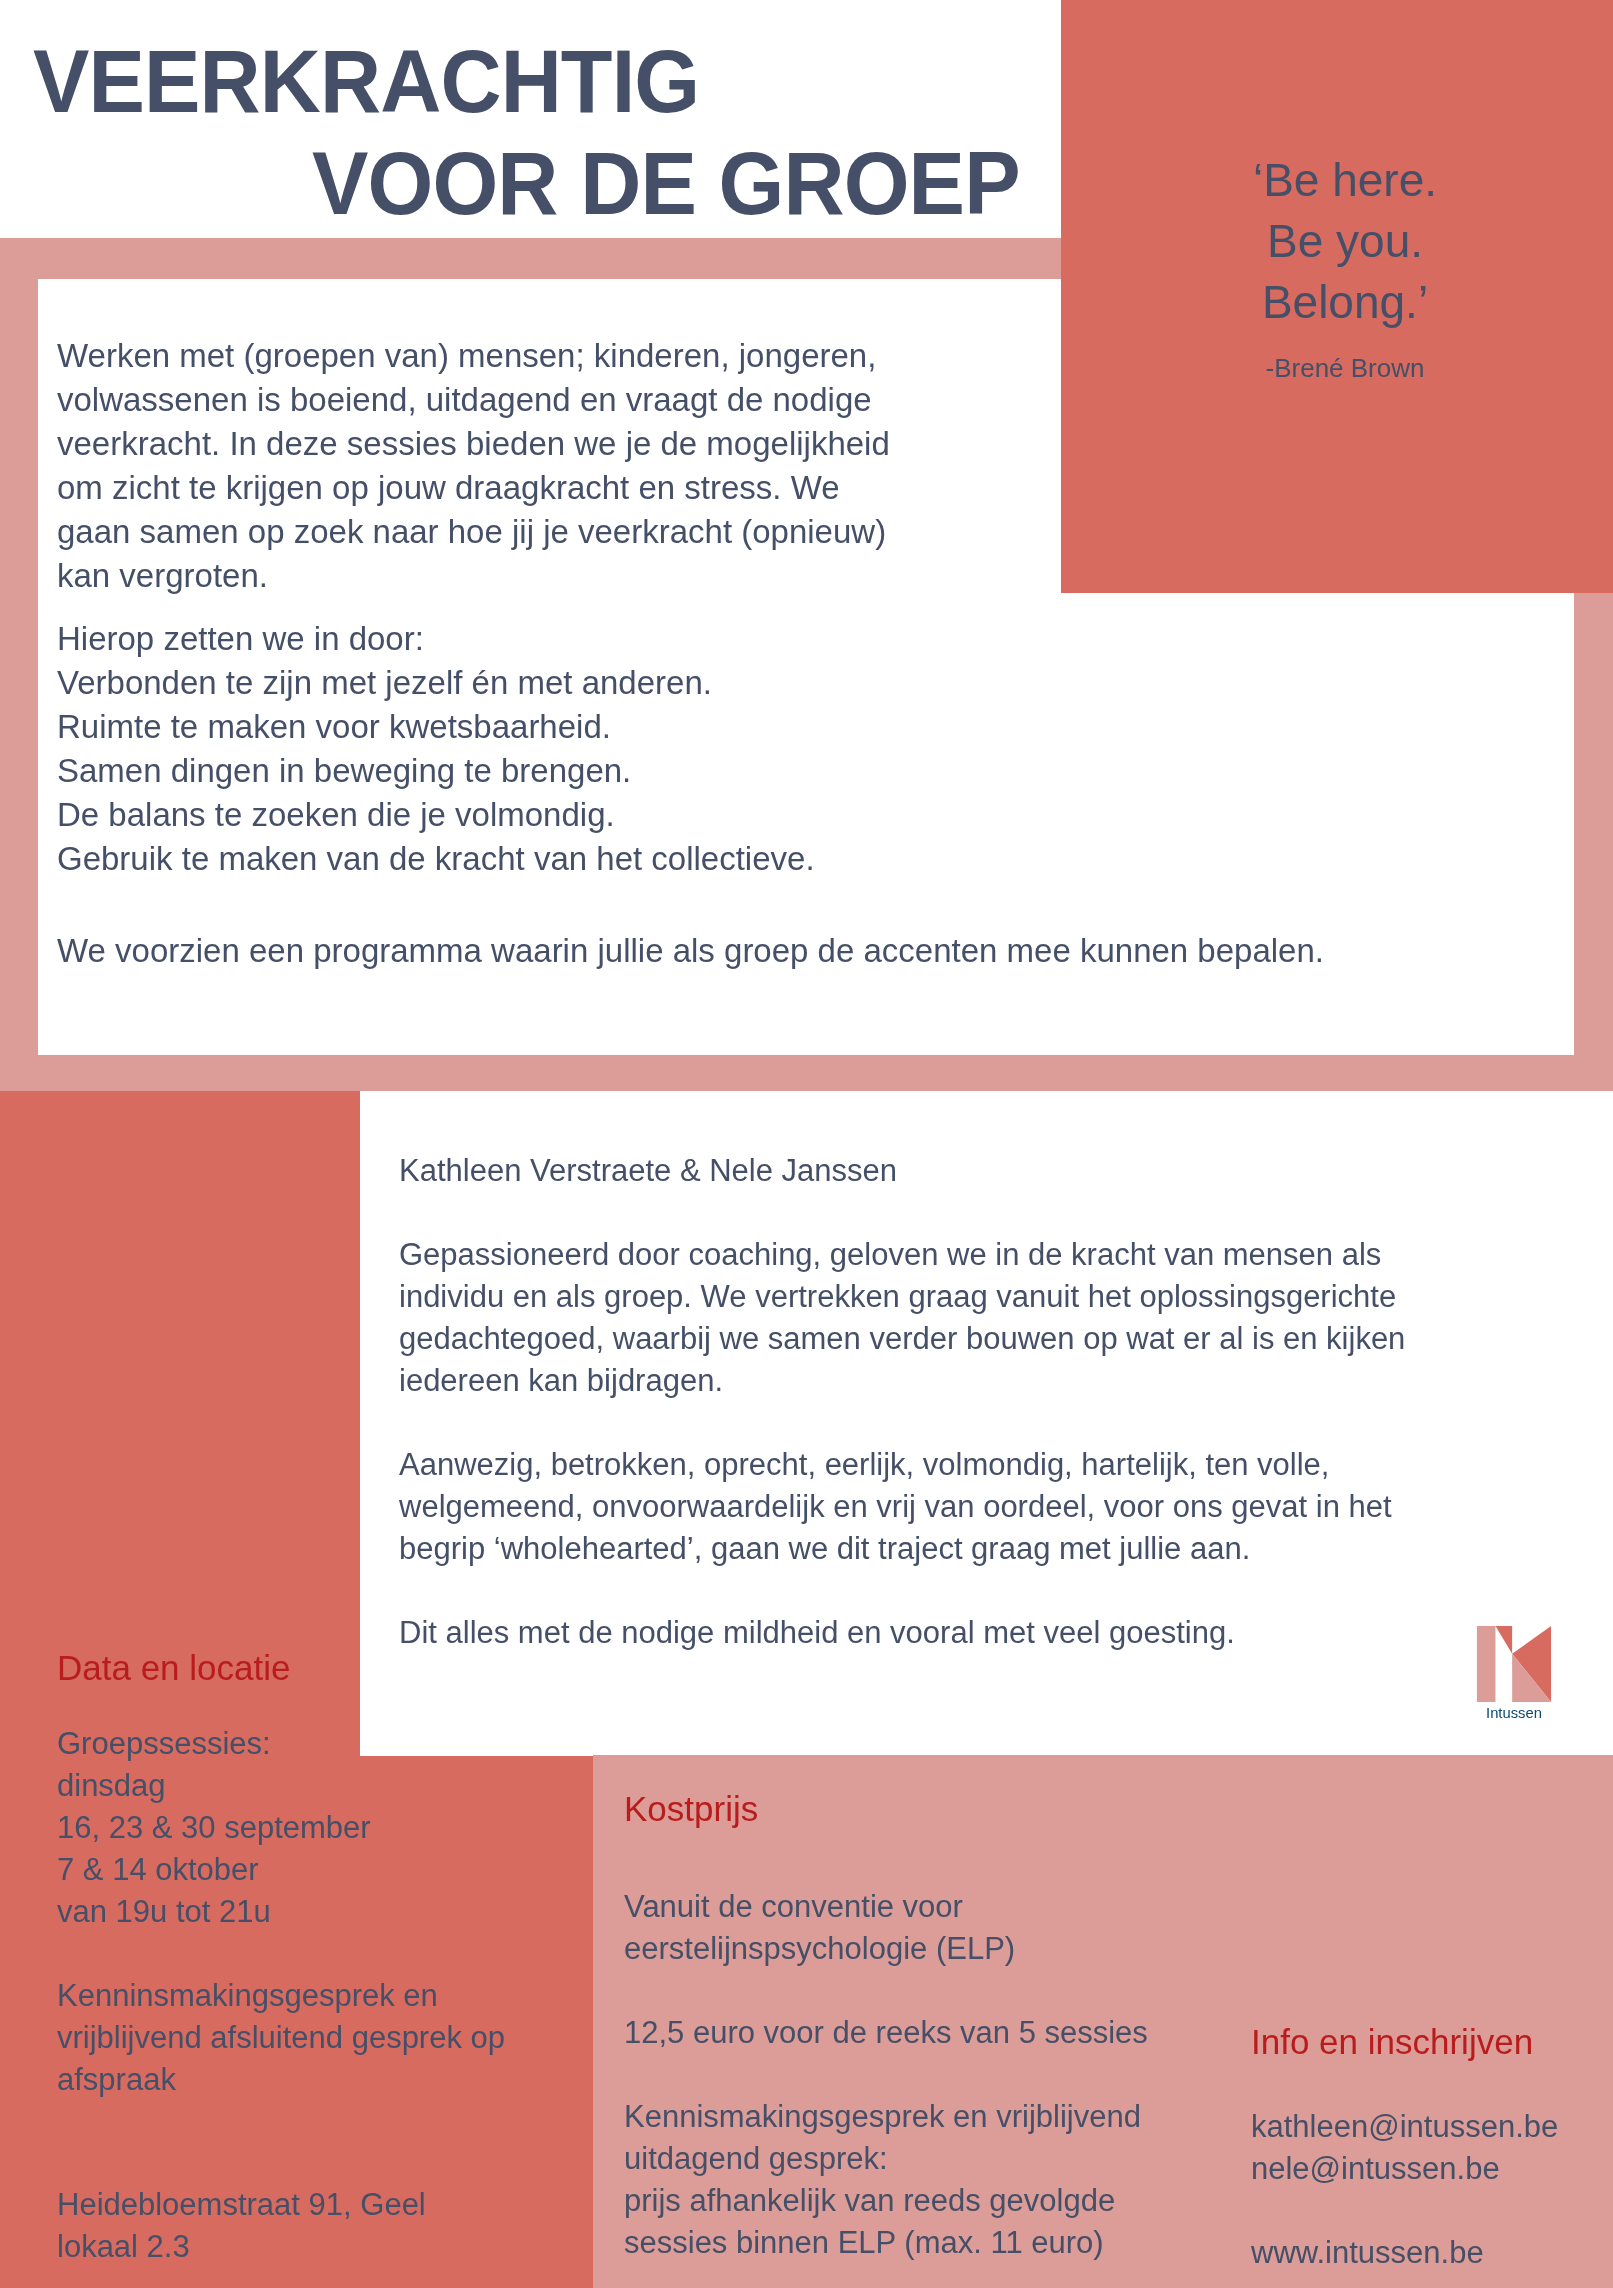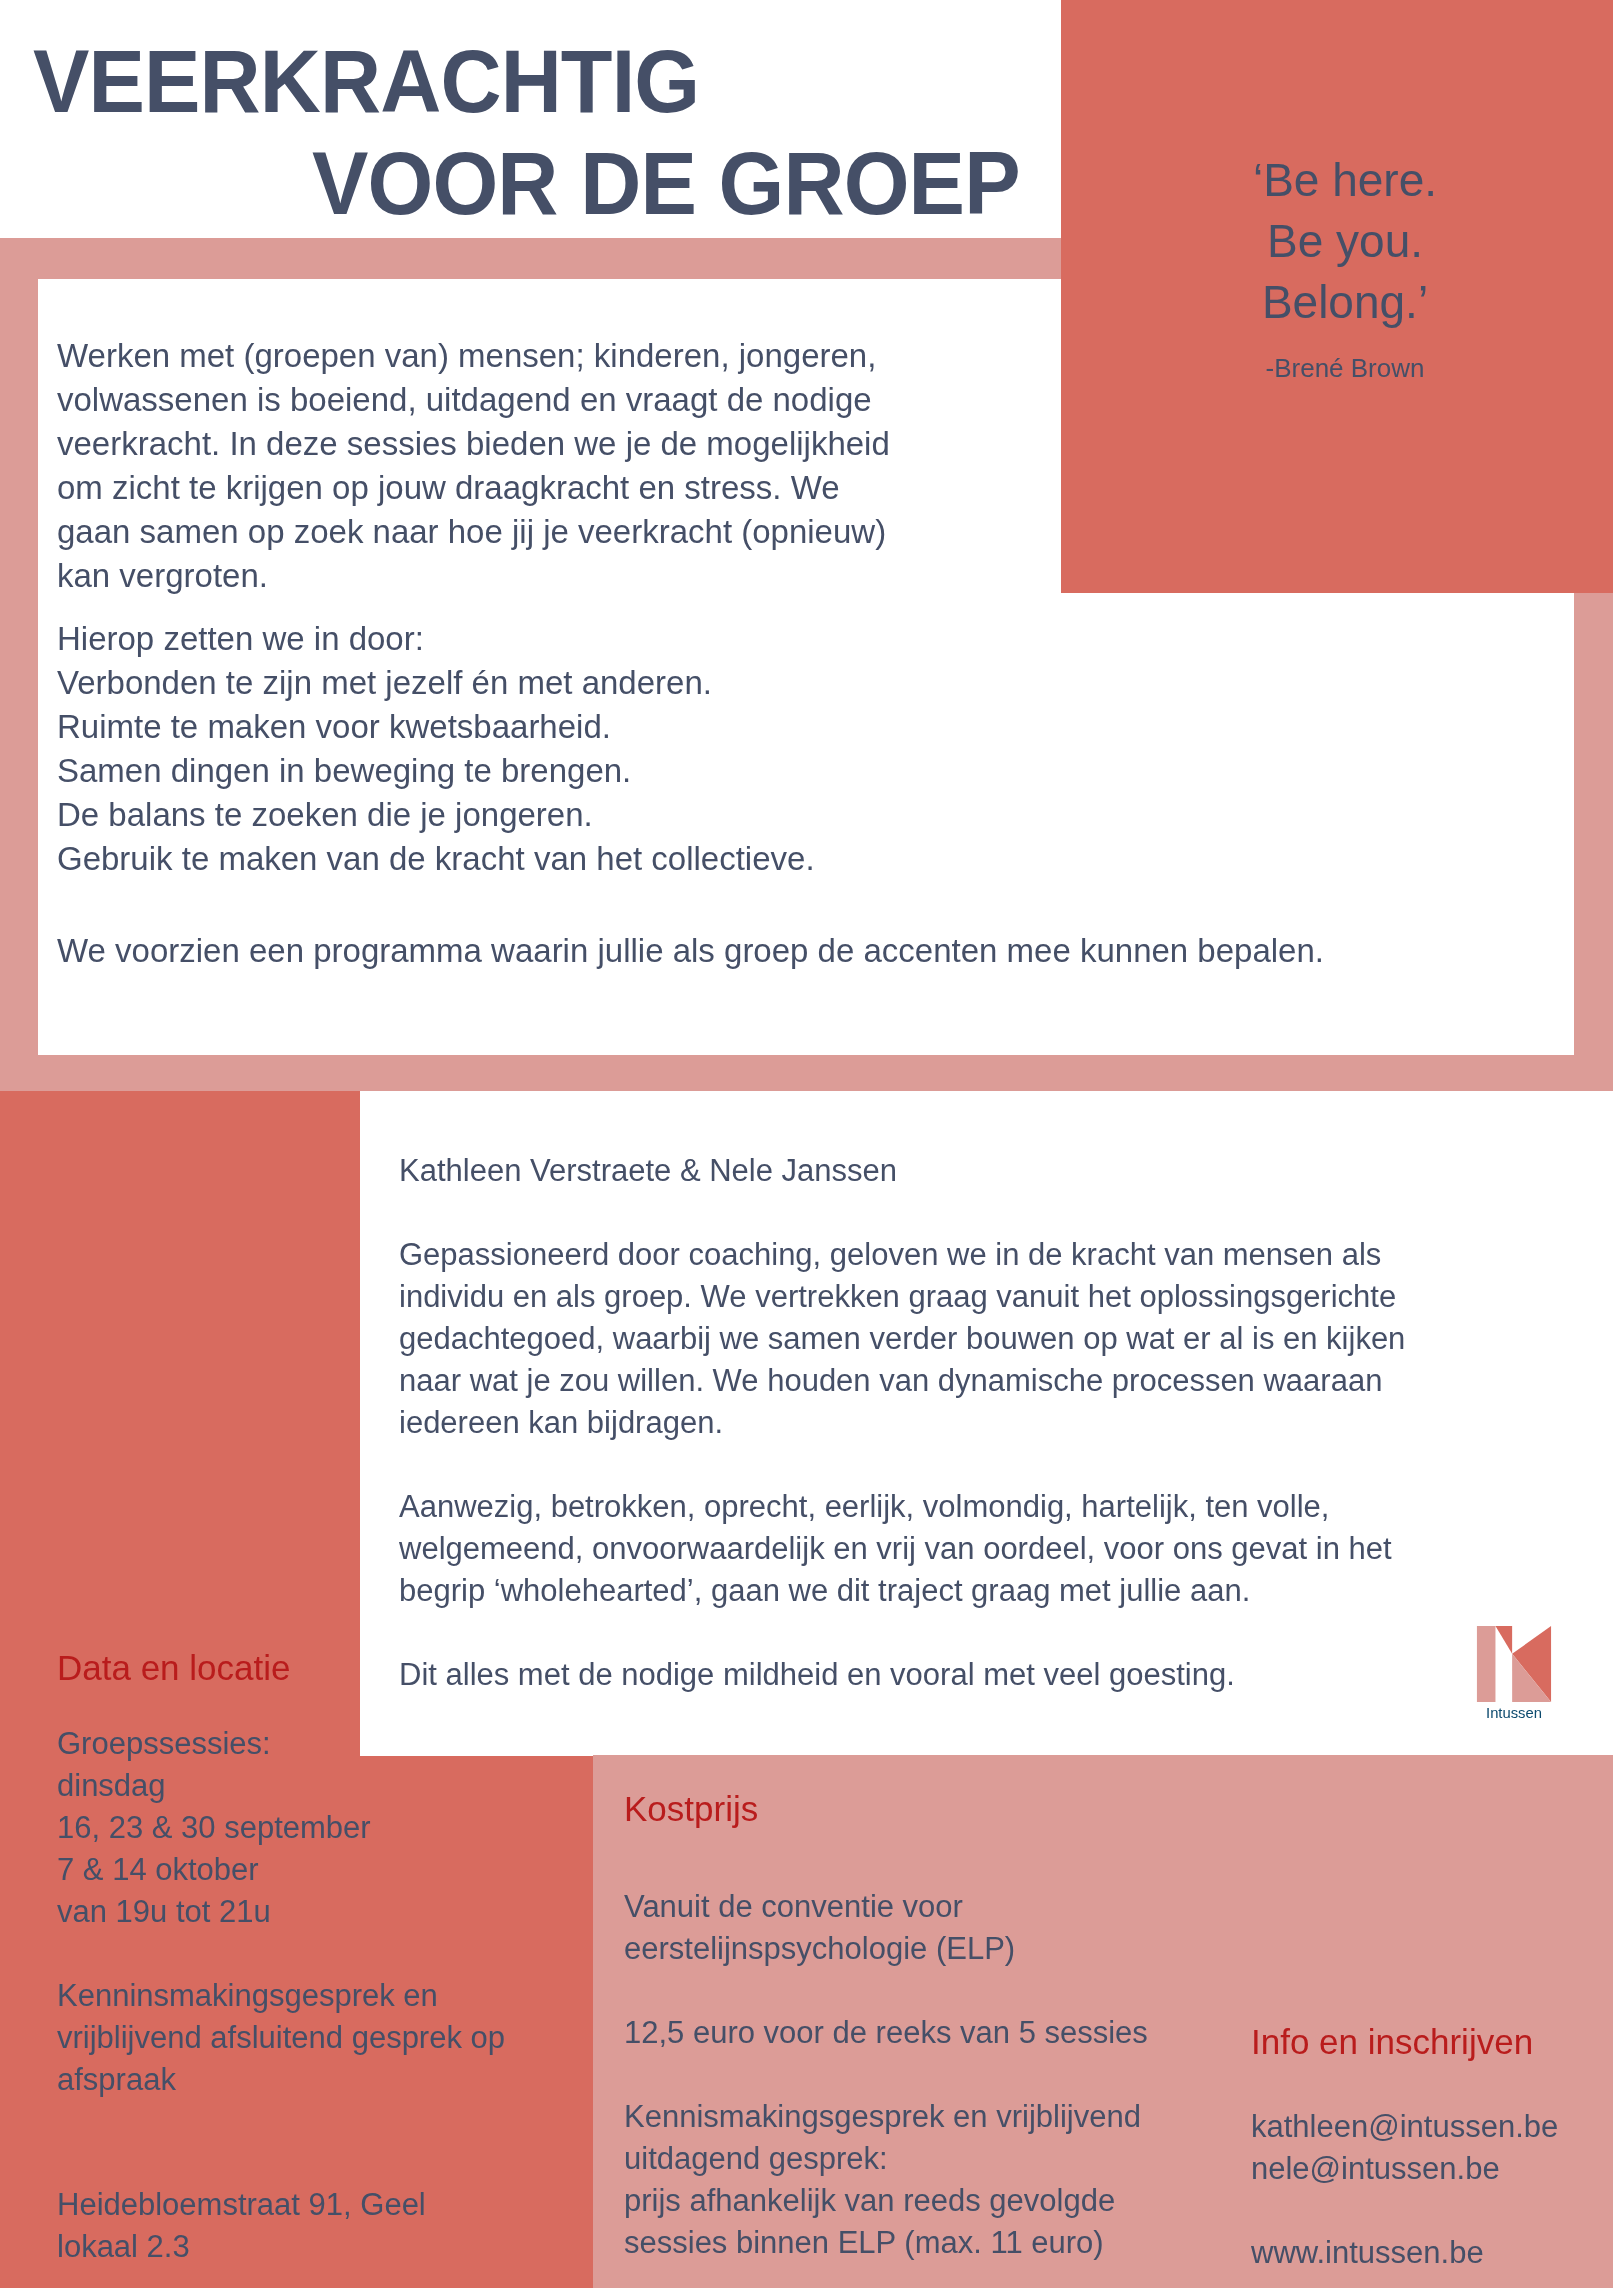--- a/index.html
+++ b/index.html
@@ -49,33 +49,32 @@
   <span class="line">volwassenen is boeiend, uitdagend en vraagt de nodige</span>
   <span class="line">veerkracht. In deze sessies bieden we je de mogelijkheid</span>
   <span class="line">om zicht te krijgen op jouw draagkracht en stress. We</span>
   <span class="line">gaan samen op zoek naar hoe jij je veerkracht (opnieuw)</span>
   <span class="line">kan vergroten.</span>
   <div style="height:18.5px;"></div>
   <span class="line">Hierop zetten we in door:</span>
   <span class="line">Verbonden te zijn met jezelf én met anderen.</span>
   <span class="line">Ruimte te maken voor kwetsbaarheid.</span>
   <span class="line">Samen dingen in beweging te brengen.</span>
-  <span class="line">De balans te zoeken die je jongeren.</span>
+  <span class="line">De balans te zoeken die je volmondig.</span>
   <span class="line">Gebruik te maken van de kracht van het collectieve.</span>
   <div style="height:48px;"></div>
   <span class="line">We voorzien een programma waarin jullie als groep de accenten mee kunnen bepalen.</span>
 </div>
 
 <div class="abs p2-text" style="left:399px;top:1150px;">
   <span class="line">Kathleen Verstraete &amp; Nele Janssen</span>
   <div class="gap2"></div>
   <span class="line">Gepassioneerd door coaching, geloven we in de kracht van mensen als</span>
   <span class="line">individu en als groep. We vertrekken graag vanuit het oplossingsgerichte</span>
   <span class="line">gedachtegoed, waarbij we samen verder bouwen op wat er al is en kijken</span>
-  <span class="line">naar wat je zou willen. We houden van dynamische processen waaraan</span>
   <span class="line">iedereen kan bijdragen.</span>
   <div class="gap2"></div>
   <span class="line">Aanwezig, betrokken, oprecht, eerlijk, volmondig, hartelijk, ten volle,</span>
   <span class="line">welgemeend, onvoorwaardelijk en vrij van oordeel, voor ons gevat in het</span>
   <span class="line">begrip ‘wholehearted’, gaan we dit traject graag met jullie aan.</span>
   <div class="gap2"></div>
   <span class="line">Dit alles met de nodige mildheid en vooral met veel goesting.</span>
 </div>
 
 <div class="abs" style="left:1475px;top:1626px;width:78px;">

